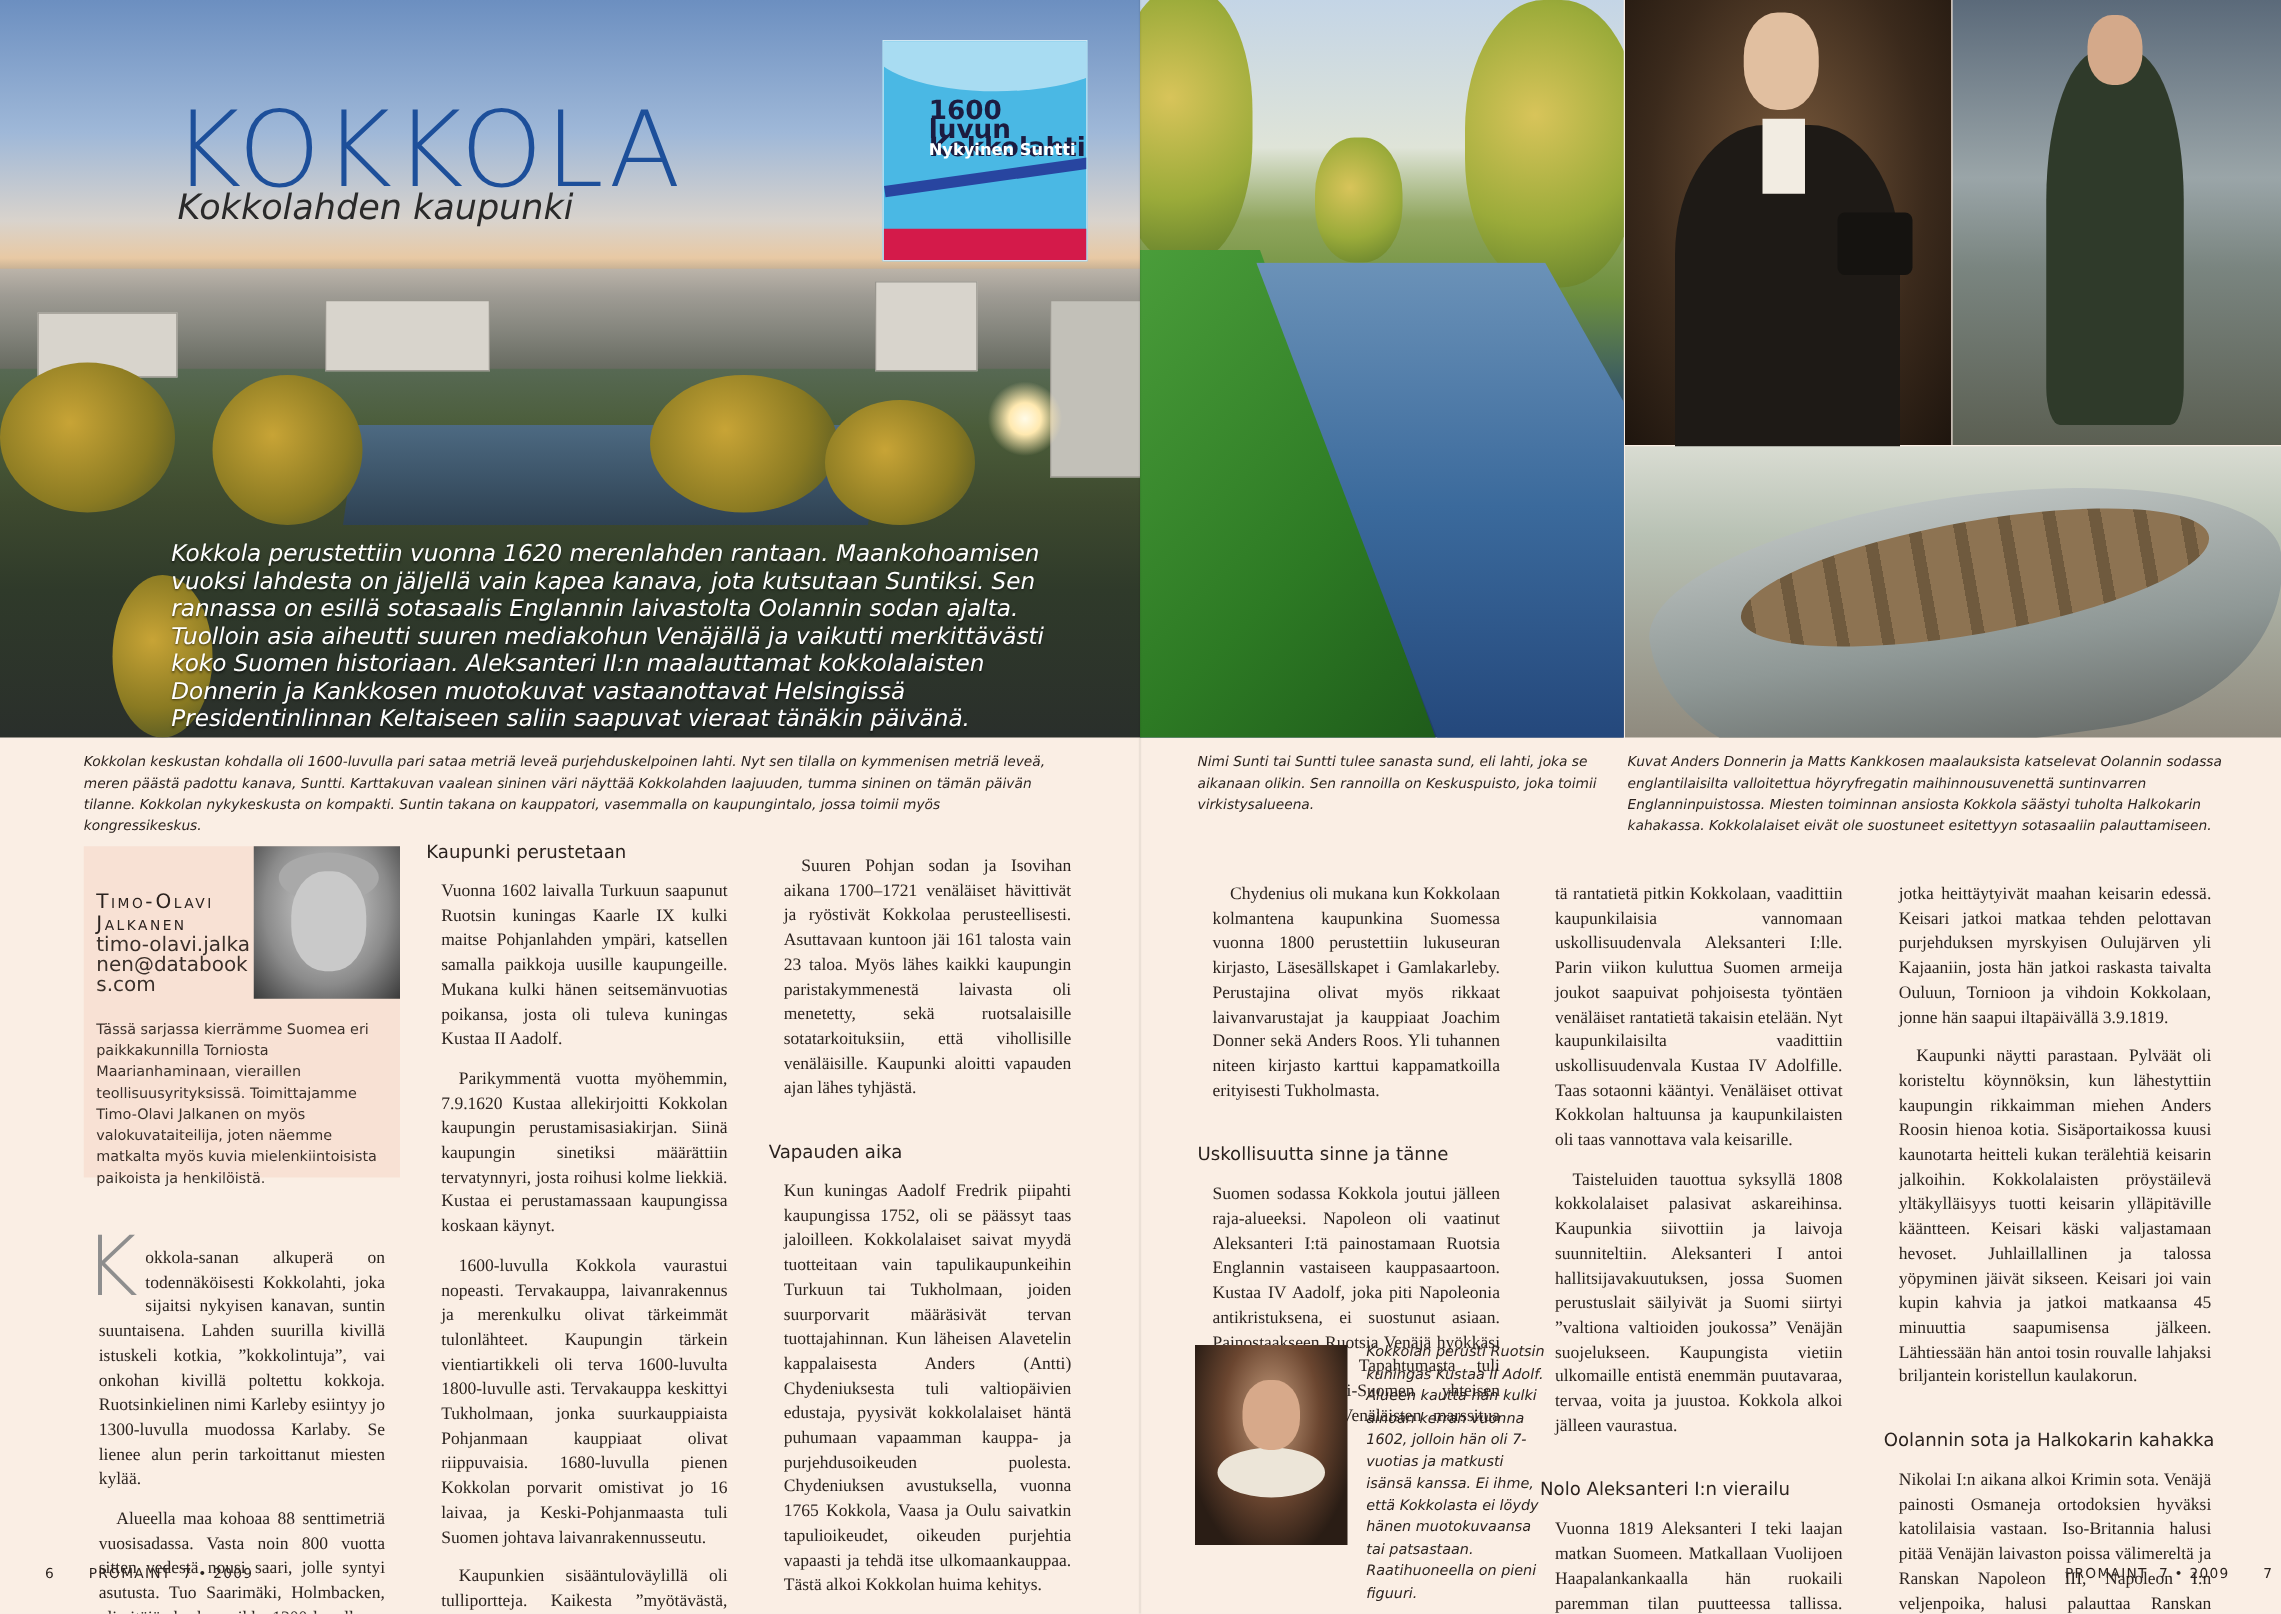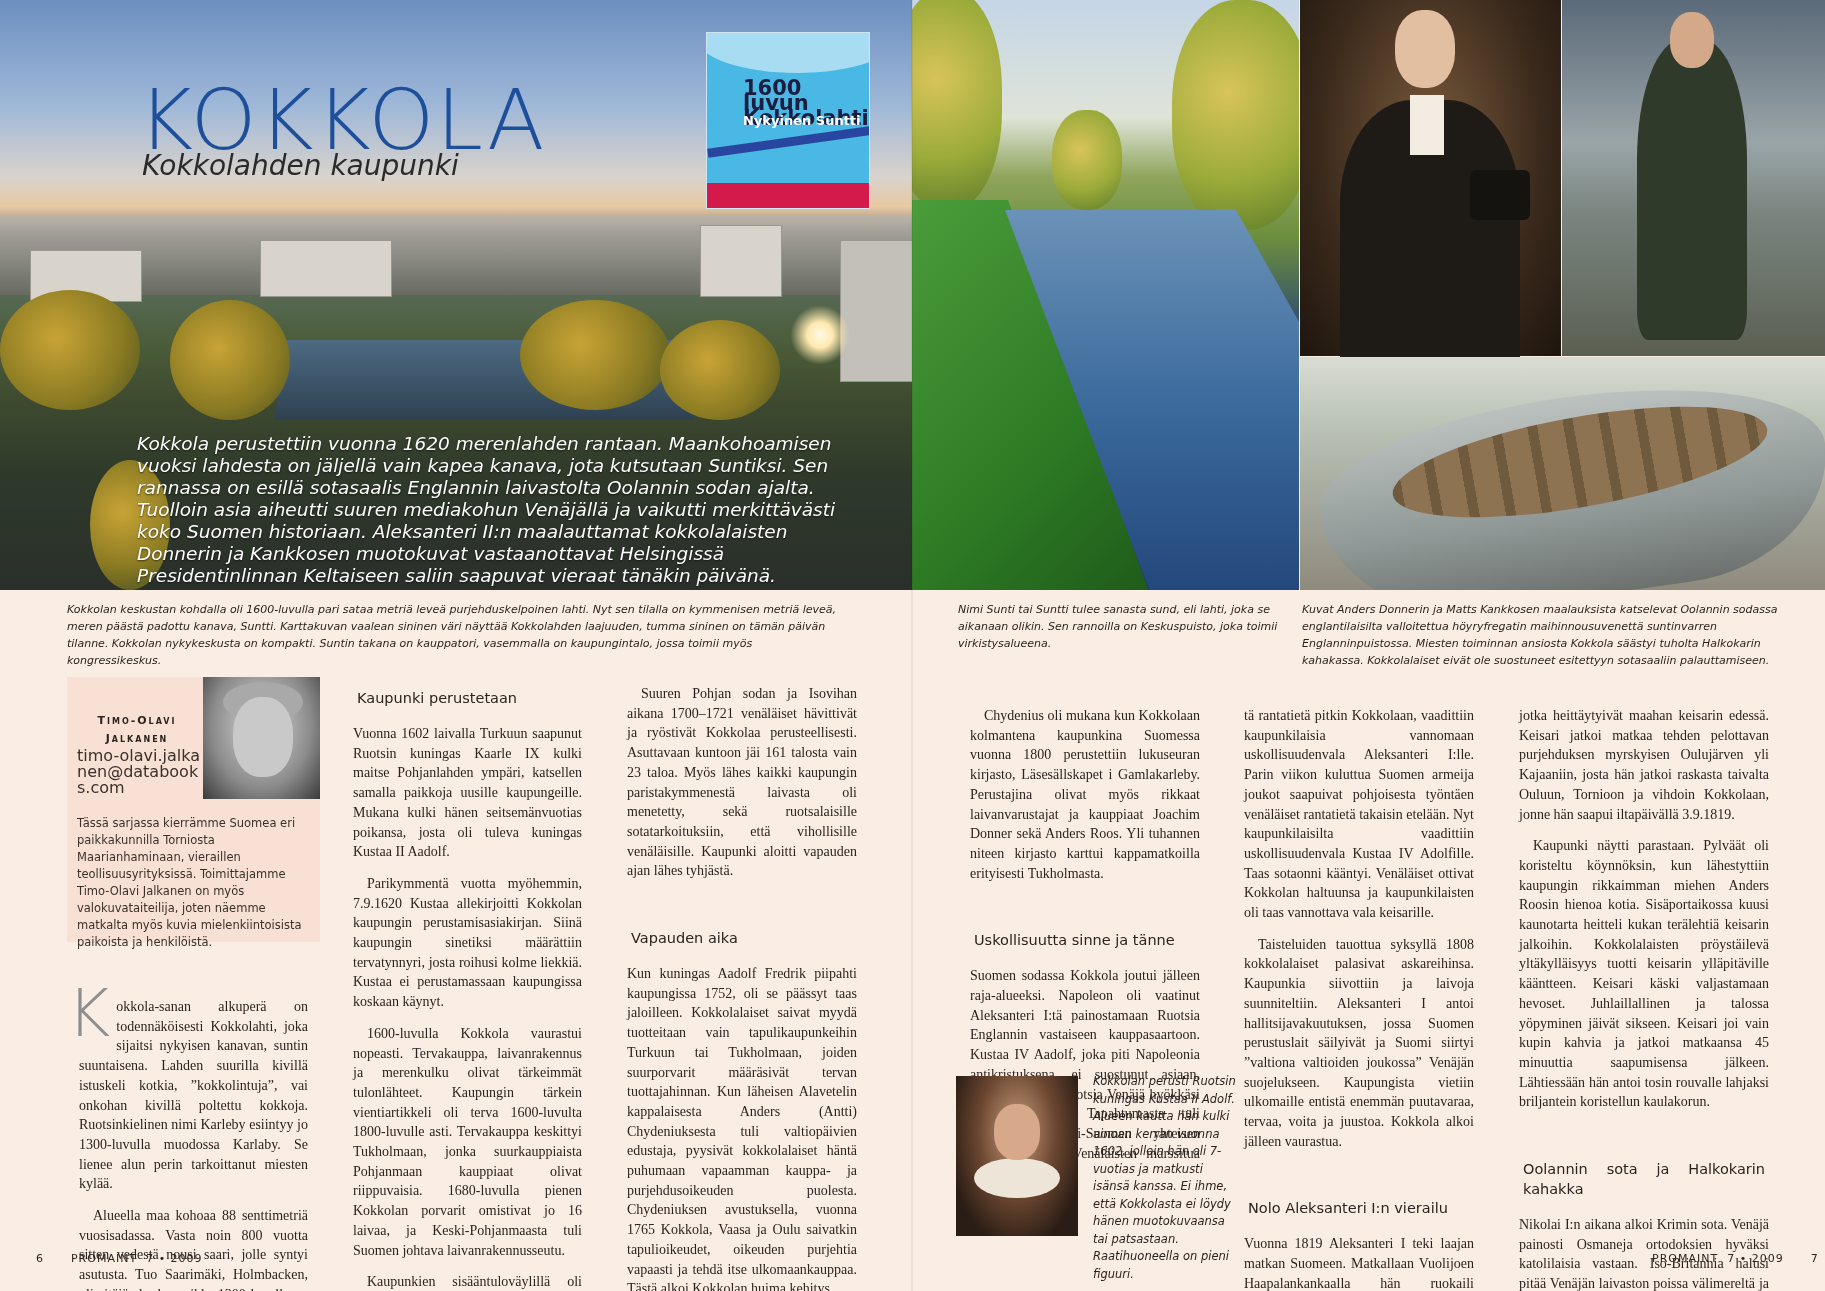--- a/index.html
+++ b/index.html
@@ -42,28 +42,28 @@
   .photo-boat{position:absolute;left:1300px;top:357px;width:525px;height:233px;background:linear-gradient(180deg,#d9dcd2 0%,#b9c2b5 30%,#8f8a7e 100%);overflow:hidden;}
   .photo-boat .hull{position:absolute;left:20px;top:40px;width:510px;height:200px;background:linear-gradient(180deg,#bcc2c0,#8f9896 60%,#6c716e);border-radius:50% 50% 30% 30%/40% 40% 60% 60%;transform:rotate(-8deg);}
   .photo-boat .inner{position:absolute;left:90px;top:60px;width:380px;height:90px;background:repeating-linear-gradient(90deg,#6f5a3e 0 10px,#8d7352 10px 36px);border-radius:50%;transform:rotate(-10deg);}
   
   .caption{position:absolute;font-family:"DejaVu Sans","Liberation Sans",sans-serif;font-style:italic;font-size:11px;line-height:17px;color:#2b231f;}
   
   .authorbox{position:absolute;left:67px;top:677px;width:253px;height:265px;background:#f8e1d4;}
   .author-photo{position:absolute;left:203px;top:677px;width:117px;height:122px;background:radial-gradient(ellipse at 50% 40%,#d8d8d8,#8b8b8b 60%,#3a3a3a);filter:grayscale(1);}
   .author-photo .face{position:absolute;left:30px;top:20px;width:60px;height:80px;border-radius:45%;background:#c9c9c9;}
   .author-photo .hair{position:absolute;left:20px;top:5px;width:80px;height:40px;border-radius:50%;background:#a9a9a9;}
-  .author-name{position:absolute;left:77px;top:712px;font-family:"DejaVu Sans","Liberation Sans",sans-serif;font-size:11px;letter-spacing:2px;font-variant:small-caps;font-weight:bold;line-height:18px;color:#2b231f;width:120px;text-align:center;}
+  .author-name{position:absolute;left:77px;top:712px;font-family:"DejaVu Sans","Liberation Sans",sans-serif;font-size:16px;letter-spacing:2px;font-variant:small-caps;font-weight:normal;line-height:18px;color:#2b231f;width:120px;}
   .author-email{position:absolute;left:77px;top:748px;font-family:"DejaVu Sans","Liberation Sans",sans-serif;font-size:16px;line-height:16px;color:#3a302a;width:125px;word-break:break-all;}
   .author-bio{position:absolute;left:77px;top:815px;width:235px;font-family:"DejaVu Sans","Liberation Sans",sans-serif;font-size:11.5px;line-height:17px;color:#3a302a;}
   
   .col{position:absolute;font-family:"Liberation Serif","DejaVu Serif",serif;font-size:14px;line-height:19.7px;color:#2b231f;text-align:justify;}
   .col p{margin:12px;text-indent:14px;}
   .col p.noind{text-indent:0;}
-  .col h3{margin:16px;font-family:"DejaVu Sans","Liberation Sans",sans-serif;font-weight:normal;font-size:14.5px;line-height:20px;}
+  .col h3{margin:0;font-family:"DejaVu Sans","Liberation Sans",sans-serif;font-weight:normal;font-size:14.5px;line-height:20px;}
   .col .gap{height:19px;}
   .dropcap{float:left;font-family:"DejaVu Sans",sans-serif;font-weight:200;font-size:66px;line-height:54px;color:#8e8e8e;margin:2px 6px 0 0;}
   .portrait-small{position:absolute;left:956px;top:1076px;width:122px;height:160px;background:radial-gradient(ellipse at 50% 35%,#c9a080,#6b4630 45%,#2a1d15 80%);}
   .portrait-small .ruff{position:absolute;left:18px;top:82px;width:86px;height:40px;border-radius:50%;background:#ece5d8;}
   .portrait-small .face{position:absolute;left:38px;top:28px;width:46px;height:56px;border-radius:45%;background:#d7a98a;}
   .folio{position:absolute;top:1252px;font-family:"DejaVu Sans","Liberation Sans",sans-serif;font-size:11px;letter-spacing:1px;color:#2b231f;}
   .gutter{position:absolute;left:911px;top:0;width:2px;height:1291px;background:rgba(0,0,0,.06);}
 </style>
 </head>
 <body>

